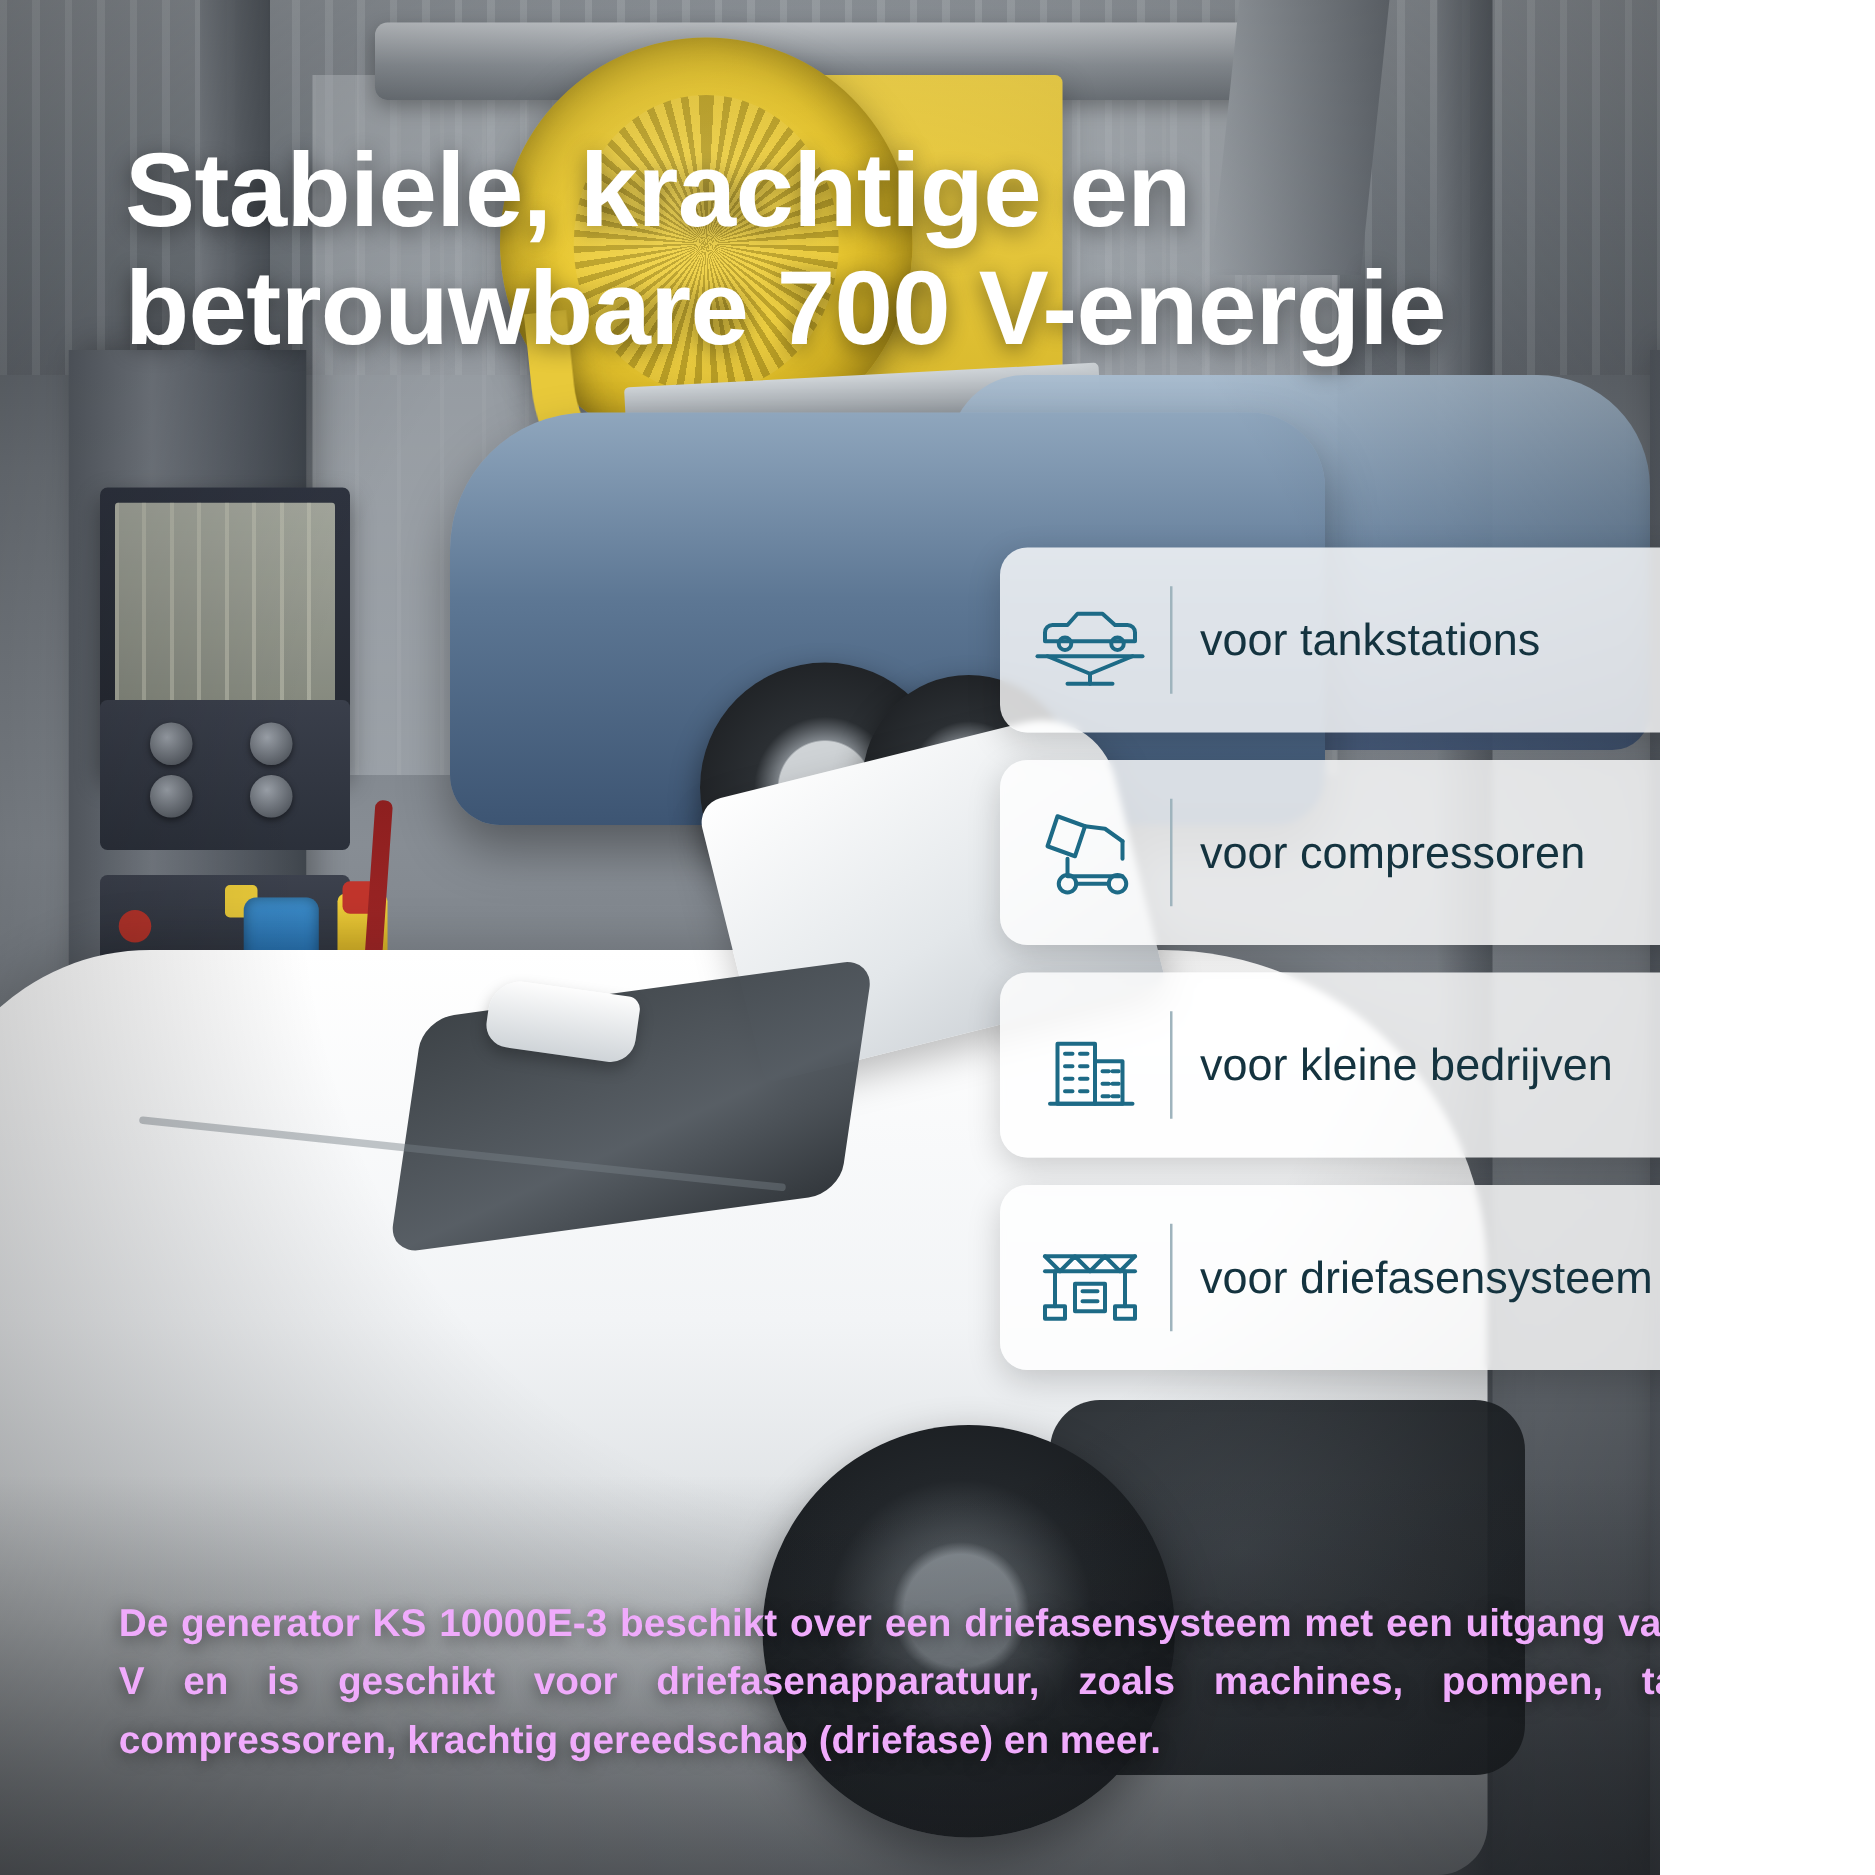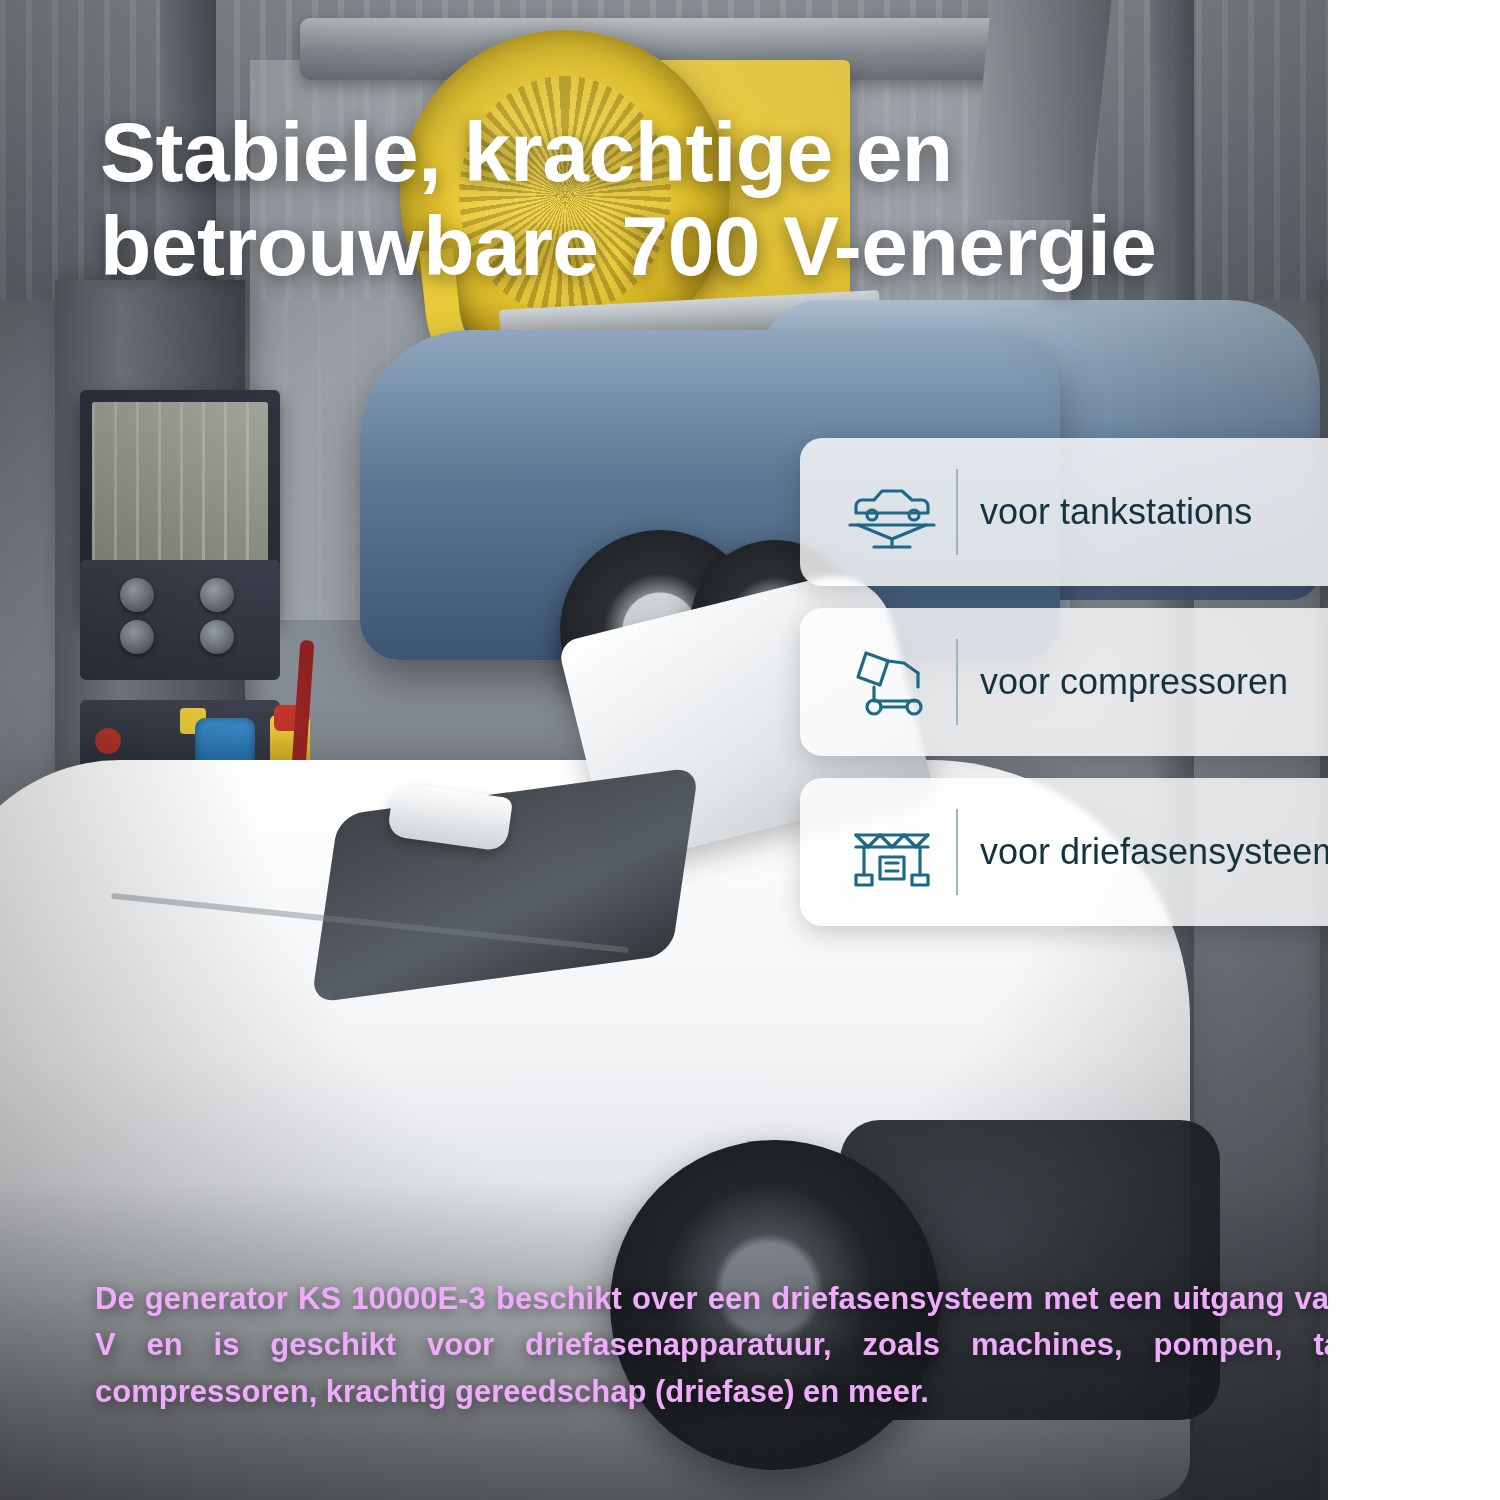--- a/index.html
+++ b/index.html
@@ -306,21 +306,21 @@
     gap: 22px;
   }
   .card {
     display:flex;
     align-items:center;
     height: 148px;
     border-radius: 22px;
     background: rgba(255,255,255,0.80);
     box-shadow: 0 8px 26px rgba(0,0,0,0.18);
     backdrop-filter: blur(3px);
-    padding: 0 30px;
+    padding: 0 10px;
   }
   .card-icon {
     width: 124px;
     flex: 0 0 124px;
     display:flex;
     align-items:center;
     justify-content:center;
     color: #1d6a86;
   }
   .card-sep {
@@ -441,20 +441,33 @@
           <path d="M34 44v14h44"></path>
           <circle cx="34" cy="64" r="7"></circle>
           <circle cx="74" cy="64" r="7"></circle>
           <path d="M41 64h26"></path>
         </svg>
       </div>
       <div class="card-sep"></div>
       <div class="card-label">voor compressoren</div>
     </div>
 
+    <div class="card">
+      <div class="card-icon">
+        <svg width="104" height="78" viewBox="0 0 104 78" fill="none" stroke="#1d6a86" stroke-width="3.2" stroke-linecap="round" stroke-linejoin="round">
+          <path d="M26 22h30v48H26z"></path>
+          <path d="M56 36h22v34H56z"></path>
+          <path d="M32 30h6M44 30h6M32 40h6M44 40h6M32 50h6M44 50h6M32 60h6M44 60h6"></path>
+          <path d="M62 44h5M70 44h5M62 54h5M70 54h5M62 64h5M70 64h5"></path>
+          <path d="M20 70h66"></path>
+        </svg>
+      </div>
+      <div class="card-sep"></div>
+      <div class="card-label">voor kleine bedrijven</div>
+    </div>
 
     <div class="card">
       <div class="card-icon">
         <svg width="104" height="78" viewBox="0 0 104 78" fill="none" stroke="#1d6a86" stroke-width="3.2" stroke-linecap="round" stroke-linejoin="round">
           <path d="M16 22h72"></path>
           <path d="M16 34h72"></path>
           <path d="M16 22l12 12M40 22l-12 12M40 22l12 12M64 22l-12 12M64 22l12 12M88 22l-12 12"></path>
           <path d="M24 34v28M80 34v28"></path>
           <path d="M16 62h16v10H16zM72 62h16v10H72z"></path>
           <path d="M40 44h24v22H40z"></path>

